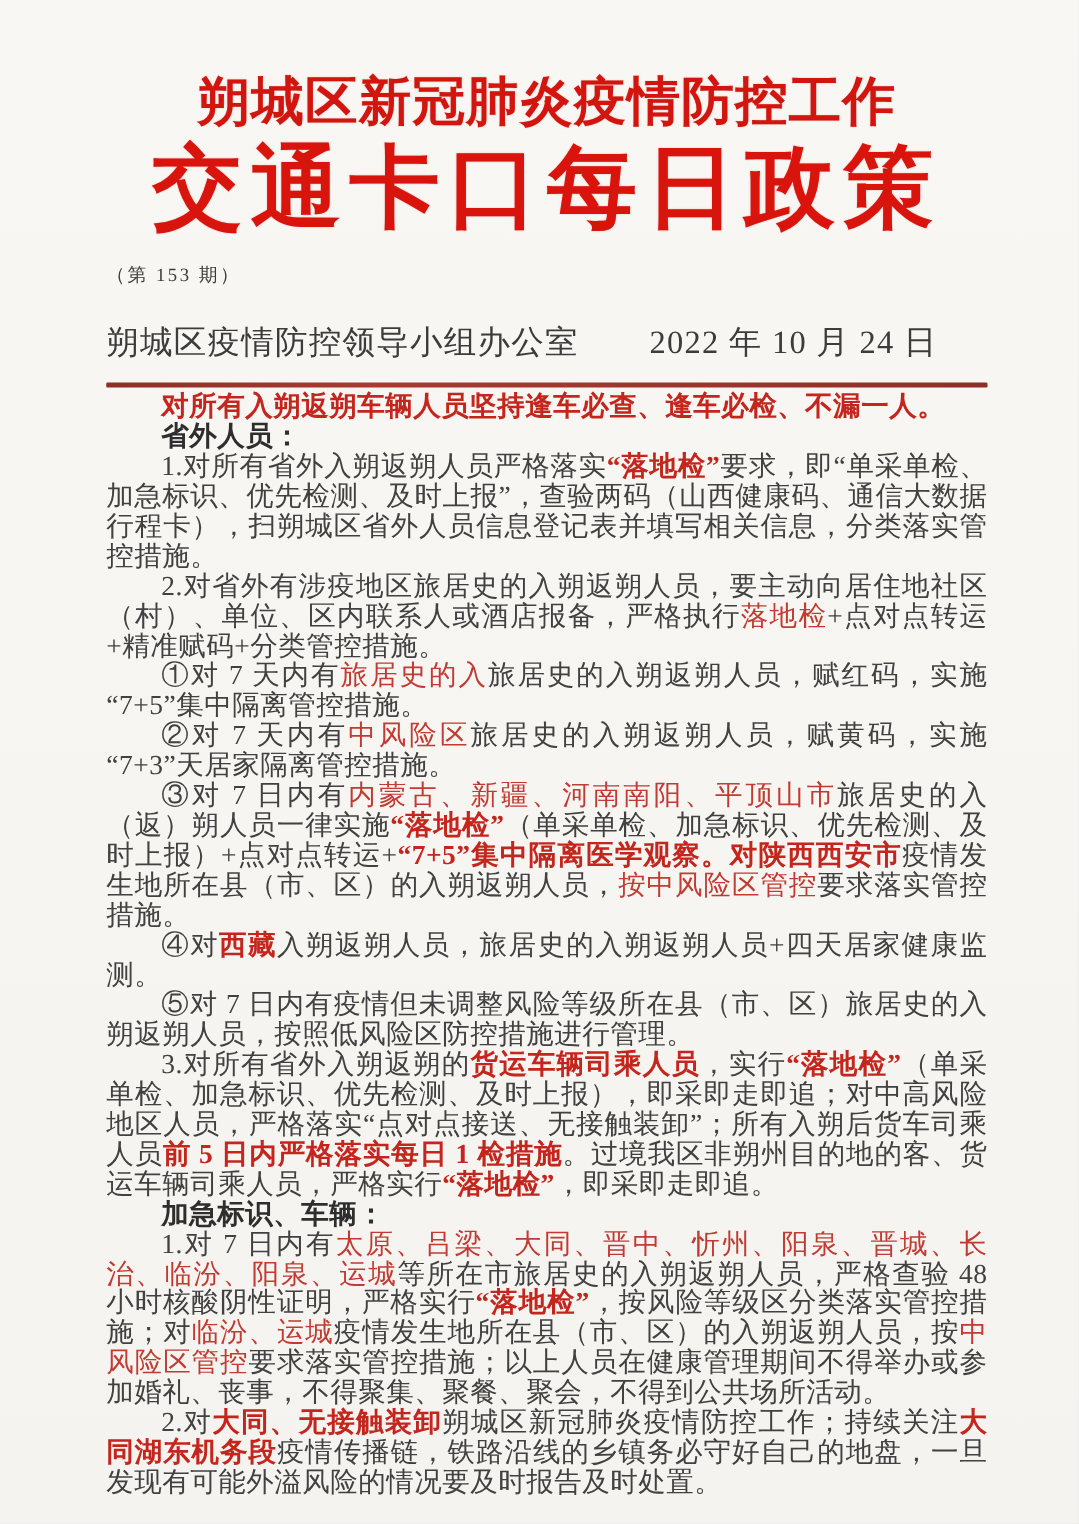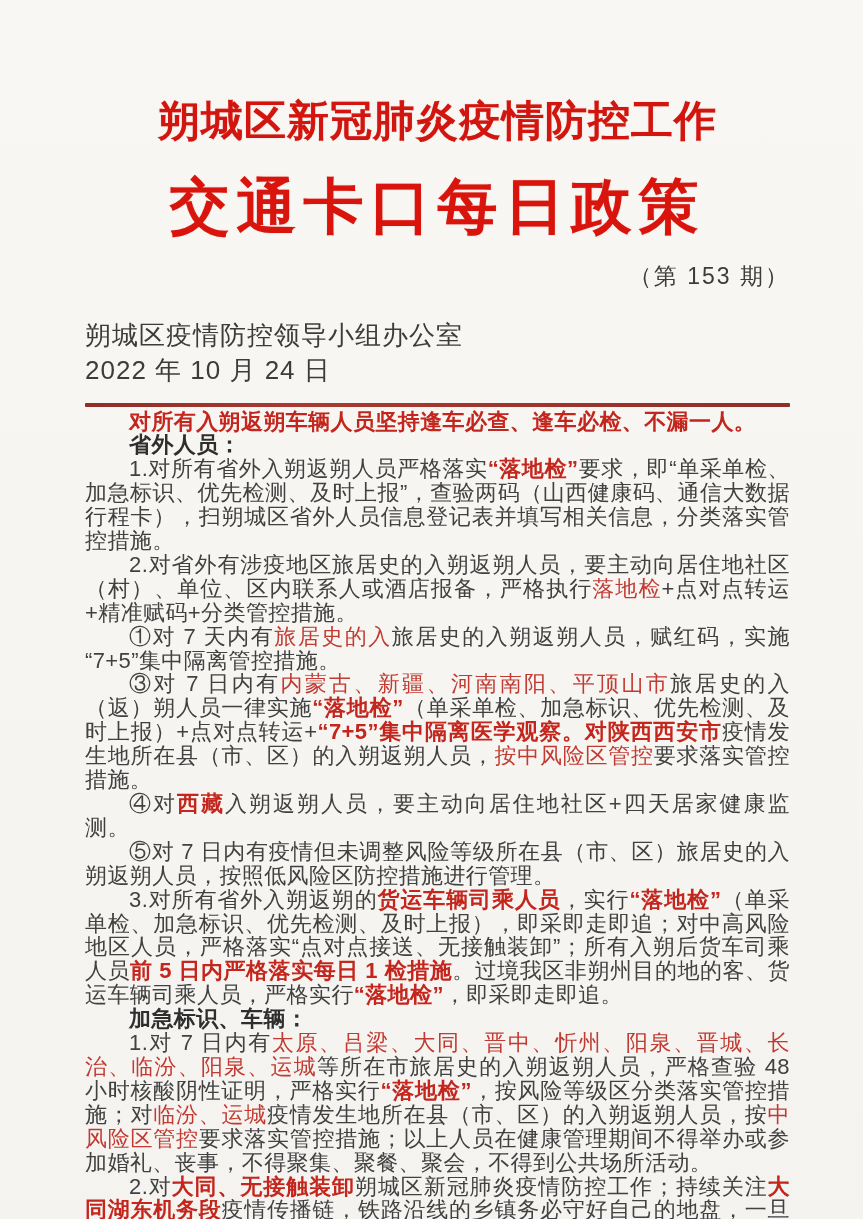--- a/index.html
+++ b/index.html
@@ -1,61 +1,60 @@
 <!DOCTYPE html>
 <html lang="zh"><head>
 <meta charset="utf-8">
 <style>
   html,body{margin:0;padding:0;background:#e9e8e6;}
   .doc{
     position:relative;
     width:863px;height:1219px;
     margin:0 auto;
     background:linear-gradient(180deg,#f8f7f4 0%,#f6f5f2 55%,#f4f3f0 100%);
-    font-family:Liberation Sans, sans-serif;
+    font-family:Liberation Serif, serif;
     color:#414141;
     overflow:hidden;
     box-sizing:border-box;
-    padding:95px 73px 0 85px;
+    padding:56px 73px 0 85px;
   }
   .title1{
     text-align:center;
     font-size:42px;
     font-weight:bold;
     color:#d2150e;
     letter-spacing:1px;
     line-height:1.25;
     text-shadow:0 0 1px rgba(205,30,18,.45);
   }
   .title2{
     text-align:center;
-    font-size:60px;
+    font-size:72px;
     font-weight:bold;
     color:#d9140d;
     letter-spacing:7px;
-    margin-top:24px;
+    margin-top:0;
     line-height:1.15;
     text-shadow:0 0 1px rgba(205,30,18,.5);
   }
   .issue{
-    text-align:right;
-    font-size:23px;
+    text-align:left;
+    font-size:15px;
     margin-top:20px;
     color:#3c3c3c;
     letter-spacing:2px;
   }
   .byline{
     display:flex;
     justify-content:space-between;
     align-items:baseline;
     margin-top:26px;
     font-size:26px;
     color:#3c3c3c;
     letter-spacing:1px;
-    flex-direction:column;
   }
   .byline .date{padding-right:40px;}
   .rule{
     height:4px;
     background:linear-gradient(90deg,#8f2e27,#a83a31 30%,#9b342c 70%,#8f2e27);
     border:none;
     margin:15px 0 3px 0;
     border-radius:1px;
   }
   .body-text{
@@ -85,21 +84,22 @@
     <span class="office">朔城区疫情防控领导小组办公室</span>
     <span class="date">2022 年 10 月 24 日</span>
   </div>
   <div class="rule"></div>
   <div class="body-text" id="body-paragraphs">
       <p class="p-lead"><span class="run-red run-bold">对所有入朔返朔车辆人员坚持逢车必查、逢车必检、不漏一人。</span></p>
       <p class="p-heading"><span class="run-bold">省外人员：</span></p>
       <p class="p-normal"><span class="">1.对所有省外入朔返朔人员严格落实</span><span class="run-red run-bold">“落地检”</span><span class="">要求，即“单采单检、加急标识、优先检测、及时上报”，查验两码（山西健康码、通信大数据行程卡），扫朔城区省外人员信息登记表并填写相关信息，分类落实管控措施。</span></p>
       <p class="p-normal"><span class="">2.对省外有涉疫地区旅居史的入朔返朔人员，要主动向居住地社区（村）、单位、区内联系人或酒店报备，严格执行</span><span class="run-red ">落地检</span><span class="">+点对点转运+精准赋码+分类管控措施。</span></p>
       <p class="p-normal"><span class="">①对 7 天内有</span><span class="run-red ">旅居史的入</span><span class="">旅居史的入朔返朔人员，赋红码，实施“7+5”集中隔离管控措施。</span></p>
+      <p class="p-normal"><span class="">②对 7 天内有</span><span class="run-red ">中风险区</span><span class="">旅居史的入朔返朔人员，赋黄码，实施“7+3”天居家隔离管控措施。</span></p>
       <p class="p-normal"><span class="">③对 7 日内有</span><span class="run-red ">内蒙古、新疆、河南南阳、平顶山市</span><span class="">旅居史的入（返）朔人员一律实施</span><span class="run-red run-bold">“落地检”</span><span class="">（单采单检、加急标识、优先检测、及时上报）+点对点转运+</span><span class="run-red run-bold">“7+5”集中隔离医学观察。对陕西西安市</span><span class="">疫情发生地所在县（市、区）的入朔返朔人员，</span><span class="run-red ">按中风险区管控</span><span class="">要求落实管控措施。</span></p>
-      <p class="p-normal"><span class="">④对</span><span class="run-red run-bold">西藏</span><span class="">入朔返朔人员，要主动向居住地社区+四天居家健康监测。</span></p>
+      <p class="p-normal"><span class="">④对</span><span class="run-red run-bold">西藏</span><span class="">入朔返朔人员，旅居史的入朔返朔人员+四天居家健康监测。</span></p>
       <p class="p-normal"><span class="">⑤对 7 日内有疫情但未调整风险等级所在县（市、区）旅居史的入朔返朔人员，按照低风险区防控措施进行管理。</span></p>
       <p class="p-normal"><span class="">3.对所有省外入朔返朔的</span><span class="run-red run-bold">货运车辆司乘人员</span><span class="">，实行</span><span class="run-red run-bold">“落地检”</span><span class="">（单采单检、加急标识、优先检测、及时上报），即采即走即追；对中高风险地区人员，严格落实“点对点接送、无接触装卸”；所有入朔后货车司乘人员</span><span class="run-red run-bold">前 5 日内严格落实每日 1 检措施</span><span class="">。过境我区非朔州目的地的客、货运车辆司乘人员，严格实行</span><span class="run-red run-bold">“落地检”</span><span class="">，即采即走即追。</span></p>
       <p class="p-heading"><span class="run-bold">加急标识、车辆：</span></p>
       <p class="p-normal"><span class="">1.对 7 日内有</span><span class="run-red ">太原、吕梁、大同、晋中、忻州、阳泉、晋城、长治、临汾、阳泉、运城</span><span class="">等所在市旅居史的入朔返朔人员，严格查验 48 小时核酸阴性证明，严格实行</span><span class="run-red run-bold">“落地检”</span><span class="">，按风险等级区分类落实管控措施；对</span><span class="run-red ">临汾、运城</span><span class="">疫情发生地所在县（市、区）的入朔返朔人员，按</span><span class="run-red ">中风险区管控</span><span class="">要求落实管控措施；以上人员在健康管理期间不得举办或参加婚礼、丧事，不得聚集、聚餐、聚会，不得到公共场所活动。</span></p>
       <p class="p-normal"><span class="">2.对</span><span class="run-red run-bold">大同、无接触装卸</span><span class="">朔城区新冠肺炎疫情防控工作；持续关注</span><span class="run-red run-bold">大同湖东机务段</span><span class="">疫情传播链，铁路沿线的乡镇务必守好自己的地盘，一旦发现有可能外溢风险的情况要及时报告及时处置。</span></p>
     </div>
 </div>
 
 </body></html>

